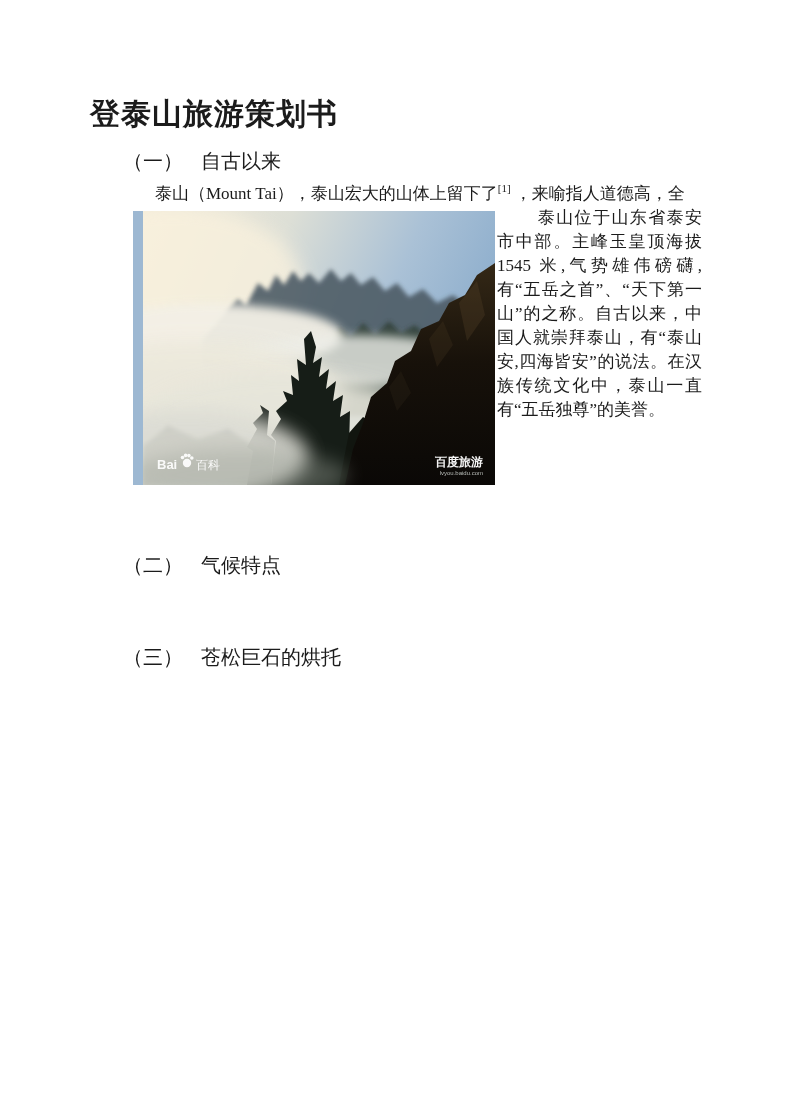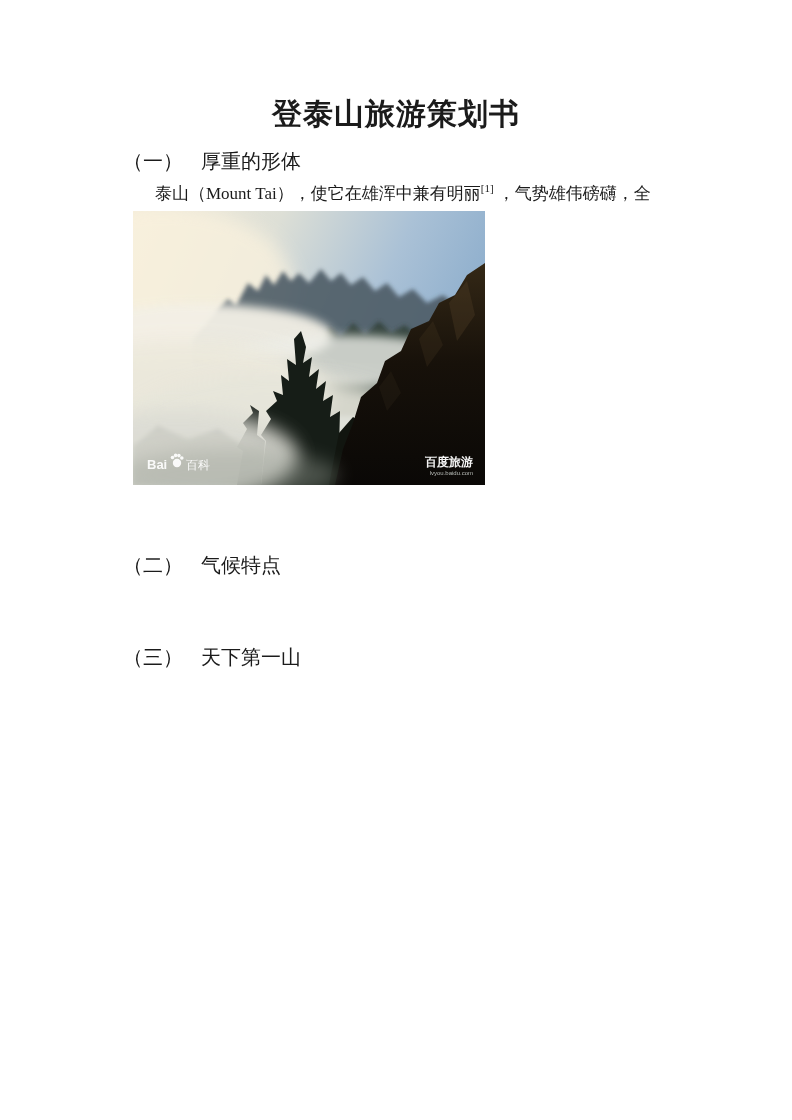--- a/index.html
+++ b/index.html
@@ -3,58 +3,58 @@
 <meta charset="utf-8">
 <style>
   html,body{margin:0;padding:0;}
   body{
     width:792px;height:1120px;background:#ffffff;overflow:hidden;
     font-family:"Liberation Serif","DejaVu Serif",serif;
     color:#1b1b1b;
   }
   .page{padding:95px 90px 0 90px;width:612px;box-sizing:content-box;}
   .title{
-    font-size:30px;font-weight:600;text-align:center;
+    font-size:30px;font-weight:600;text-align:left;
     margin:0 0 15px 0;line-height:38px;letter-spacing:1px;
   }
   .h2{font-size:20px;font-weight:400;margin:0;padding-left:33px;line-height:26px;}
   .h2 .h2num{display:inline-block;margin-right:18px;}
   .h2-1{margin-bottom:8px;}
   .h2-2{margin-top:59px;margin-bottom:14px;font-family:Liberation Serif, serif;}
   .h2-3{margin-top:66px;}
   p.body{font-size:17px;line-height:24px;margin:0;text-align:justify;}
   p.lead{text-indent:65px;}
   p.lh27{line-height:27px;}
   p.indent50{text-indent:50px;}
   p.scenery{margin-top:2px;}
   sup{font-size:11px;line-height:0;}
   .media-row{display:flow-root;}
   .photo{
     float:left;width:352px;height:274px;
-    margin:5px 2px 8px 43px;background:#9db8d2;
+    margin:5px 2px 8px 43px;background:#9db8d2;padding-left:10px;
   }
   .photo svg{display:block;}
   .col{overflow:hidden;}
   .colp-indent{text-indent:2.4em;}
   
   .wm-bai{font-family:"Liberation Sans","DejaVu Sans",sans-serif;font-weight:bold;font-size:13px;fill:#ffffff;}
   .wm-cn{font-family:"Liberation Sans","DejaVu Sans",sans-serif;font-size:12px;fill:#ffffff;}
   .wm-cn-r{font-family:"Liberation Sans","DejaVu Sans",sans-serif;font-weight:bold;font-size:12px;fill:#f5f5f5;}
   .wm-url{font-family:"Liberation Sans","DejaVu Sans",sans-serif;font-size:6px;fill:#b9bdb9;}
 </style>
 </head>
 <body>
 
 <div class="page">
 
   <h1 class="title">登泰山旅游策划书</h1>
 
-  <h2 class="h2 h2-1"><span class="h2num">（一）</span><span>厚重的形体</span></h2>
+  <h2 class="h2 h2-1"><span class="h2num">（一）</span><span>自古以来</span></h2>
 
-  <p class="body lead"><span>泰山（Mount Tai），使它在雄浑中兼有明丽</span><sup>[1]</sup><span> ，气势雄伟磅礴，全</span></p>
+  <p class="body lead"><span>泰山（Mount Tai），泰山宏大的山体上留下了</span><sup>[1]</sup><span> ，来喻指人道德高，全</span></p>
 
   <div class="media-row">
 
     <div class="photo">
       <svg viewBox="0 0 352 274" width="352" height="274" xmlns="http://www.w3.org/2000/svg">
         <defs>
           <linearGradient id="sky" x1="0" y1="0" x2="1" y2="0.35">
             <stop offset="0" stop-color="#f3ecda"></stop>
             <stop offset="0.38" stop-color="#dddfd6"></stop>
             <stop offset="0.72" stop-color="#aac1d6"></stop>
@@ -116,23 +116,24 @@
           <text x="53" y="258" class="wm-cn">百科</text>
         </g>
         <g>
           <text x="340" y="255" text-anchor="end" class="wm-cn-r">百度旅游</text>
           <text x="340" y="264" text-anchor="end" class="wm-url">lvyou.baidu.com</text>
         </g>
       </svg>
     </div>
 
     <div class="col">
+      <p class="body colp-indent">泰山位于山东省泰安市中部。主峰玉皇顶海拔 1545 米,气势雄伟磅礴,有“五岳之首”、“天下第一山”的之称。自古以来，中国人就崇拜泰山，有“泰山安,四海皆安”的说法。在汉族传统文化中，泰山一直有“五岳独尊”的美誉。</p>
     </div>
   </div>
 
 
 
   <h2 class="h2 h2-2"><span class="h2num">（二）</span><span>气候特点</span></h2>
 
 
-  <h2 class="h2 h2-3"><span class="h2num">（三）</span><span>天下第一山</span></h2>
+  <h2 class="h2 h2-3"><span class="h2num">（三）</span><span>苍松巨石的烘托</span></h2>
 
 </div>
 
 </body></html>

